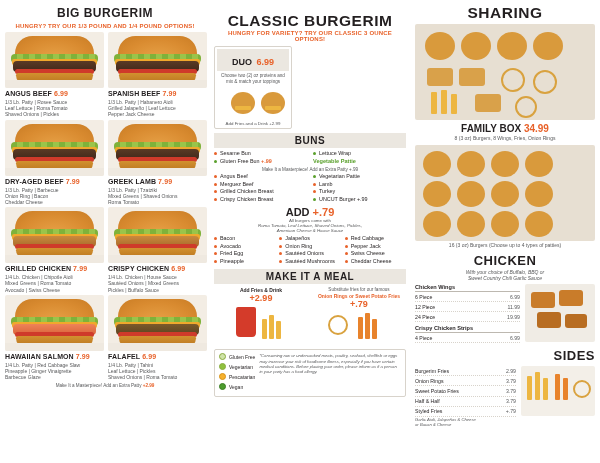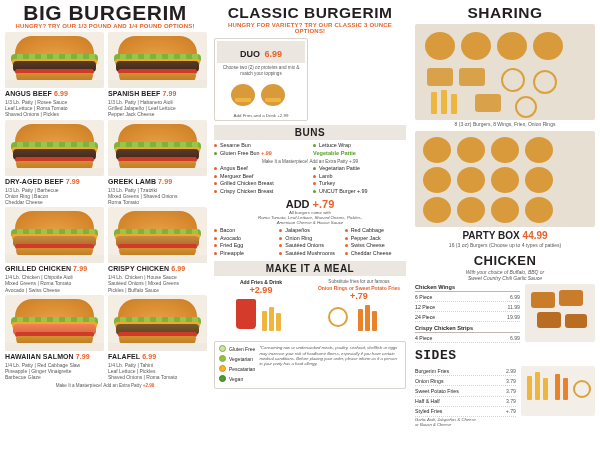--- a/index.html
+++ b/index.html
@@ -19,22 +19,22 @@
   .col-mid    { position:absolute; left:210px;top:0; width:200px; height:463px; padding:4px 4px 0 4px; }
   .col-right  { position:absolute; left:410px;top:0; width:190px; height:395px; padding:4px 5px 0 5px; }
 
   
   .sec-title {
     text-align:center;
     font-weight:bold;
     letter-spacing:.5px;
     color:#231f20;
   }
-  .big-title { font-size:21px; line-height:18px; }
-  .classic-title { font-size:15.5px; line-height:17px; }
+  .big-title { font-size:12px; line-height:18px; }
+  .classic-title { font-size:15.5px; line-height:17px;margin-top:8px; }
   .sharing-title { font-size:15.5px; line-height:17px; }
   .sub-title {
     text-align:center;
     font-size:6px;
     font-weight:bold;
     color:#e8622a;
     letter-spacing:.2px;
     margin-top:1px;
   }
 
@@ -71,21 +71,21 @@
     background:#cf3a2a; border-radius:3px; }
   .bun-bot { position:absolute; left:11px; right:11px; top:41px; height:11px;
     background:linear-gradient(#d2912f,#b9741f); border-radius:3px 3px 12px 12px; }
   .plate { position:absolute; left:0; right:0; bottom:0; height:8px; background:#efe9e0; }
   .salmon .patty { background:linear-gradient(#ef8358,#d9633a); }
   .falafel .patty { background:linear-gradient(#7b5a2b,#5d4220); }
   .chicken .patty { background:linear-gradient(#c98a3e,#a9692a); }
 
   
   .duo-trio { display:flex; gap:4px; margin-top:4px; }
-  .dt-box { width:94px; border:1px solid #d8d3cb; border-radius:2px; padding:2px; }
+  .dt-box { width:78px; border:1px solid #d8d3cb; border-radius:2px; padding:2px; }
   .dt-head { background:#ebe7e0; text-align:center; padding:2px 0; }
   .dt-name { font-size:9px; font-weight:bold; color:#231f20; display:inline; }
   .dt-price { font-size:9px; font-weight:bold; color:#e8622a; display:inline; }
   .dt-desc { font-size:4.6px; line-height:5.6px; text-align:center; color:#58595b; margin:2px 3px; }
   .dt-img { height:34px; position:relative; }
   .dt-note { font-size:4.4px; text-align:center; color:#58595b; margin-top:1px; }
 
   .bar-title {
     background:#ebe7e0; text-align:center; font-weight:bold; font-size:10px;
     padding:2px 0; margin-top:4px; letter-spacing:.5px;
@@ -138,21 +138,21 @@
 
   .chicken-title { text-align:center; font-weight:bold; font-size:13px; margin-top:5px; letter-spacing:.5px; }
   .chicken-sub { font-size:5px; text-align:center; color:#58595b; font-style:italic; line-height:6px; margin-top:1px; }
   .chicken-body { display:flex; gap:5px; margin-top:3px; }
   .price-list { flex:1; }
   .pl-head { font-size:5.6px; font-weight:bold; border-bottom:.5px solid #bdb8b0; padding-bottom:1px; }
   .pl-row { display:flex; justify-content:space-between; font-size:5.2px; padding:1.5px 0; border-bottom:.5px dotted #d8d3cb; }
   .pl-row .val { color:#58595b; }
   .wings-img { width:70px; height:58px; border-radius:2px; background:#f0ece5; position:relative; overflow:hidden;}
 
-  .sides-title { text-align:left; font-weight:bold; font-size:13px; margin-top:5px; letter-spacing:.5px;font-family:Liberation Mono, monospace; }
+  .sides-title { text-align:right; font-weight:bold; font-size:13px; margin-top:5px; letter-spacing:.5px; }
   .sides-body { display:flex; gap:5px; margin-top:3px; }
   .sides-list { flex:1; }
   .sd-row { display:flex; justify-content:space-between; font-size:5.2px; padding:1.6px 0; border-bottom:.5px dotted #d8d3cb; }
   .sd-row .val { color:#58595b; }
   .sd-note { font-size:4.2px; color:#58595b; font-style:italic; line-height:5px; }
   .sides-img { width:74px; height:50px; border-radius:2px; background:#f3efe8; position:relative; overflow:hidden; }
 
   .footnote { font-size:4.6px; text-align:center; color:#58595b; margin-top:3px; }
   .footnote .p { color:#e8622a; font-weight:bold; }
 
@@ -514,37 +514,37 @@
       <span class="nug" style="left:12px;top:44px;width:26px;height:18px;"></span>
       <span class="nug" style="left:44px;top:44px;width:26px;height:18px;"></span>
       <span class="ring" style="left:86px;top:44px;width:24px;height:24px;"></span>
       <span class="ring" style="left:118px;top:46px;width:24px;height:24px;"></span>
       <span class="fry" style="left:16px;top:68px;width:6px;height:22px;"></span>
       <span class="fry" style="left:26px;top:66px;width:6px;height:24px;"></span>
       <span class="fry" style="left:36px;top:70px;width:6px;height:20px;"></span>
       <span class="nug" style="left:60px;top:70px;width:26px;height:18px;"></span>
       <span class="ring" style="left:100px;top:72px;width:22px;height:22px;"></span>
     </div>
+    <div class="box-name"><span>FAMILY BOX</span> <span class="price">34.99</span></div>
     <div class="box-desc">8 (3 oz) Burgers, 8 Wings, Fries, Onion Rings</div>
 
     <div class="box-img party" style="margin-top:4px;">
       <span class="slider-bun" style="left:8px;top:6px;width:28px;height:26px;"></span>
       <span class="slider-bun" style="left:42px;top:6px;width:28px;height:26px;"></span>
       <span class="slider-bun" style="left:76px;top:6px;width:28px;height:26px;"></span>
       <span class="slider-bun" style="left:110px;top:6px;width:28px;height:26px;"></span>
       <span class="slider-bun" style="left:8px;top:36px;width:28px;height:26px;"></span>
       <span class="slider-bun" style="left:42px;top:36px;width:28px;height:26px;"></span>
       <span class="slider-bun" style="left:76px;top:36px;width:28px;height:26px;"></span>
       <span class="slider-bun" style="left:110px;top:36px;width:28px;height:26px;"></span>
       <span class="slider-bun" style="left:8px;top:66px;width:28px;height:26px;"></span>
       <span class="slider-bun" style="left:42px;top:66px;width:28px;height:26px;"></span>
       <span class="slider-bun" style="left:76px;top:66px;width:28px;height:26px;"></span>
       <span class="slider-bun" style="left:110px;top:66px;width:28px;height:26px;"></span>
     </div>
-    <div class="box-name"><span>PARTY BOX</span> <span class="price">44.99</span></div>
     <div class="box-desc">16 (3 oz) Burgers (Choose up to 4 types of patties)</div>
 
     <div class="chicken-title">CHICKEN</div>
     <div class="chicken-sub" style="white-space:pre-line">With your choice of Buffalo, BBQ or
 Sweet Country Chili Garlic Sauce</div>
 
     <div class="chicken-body">
       <div class="price-list">
         <div class="pl-head">Chicken Wings</div>
         <div class="pl-row">

